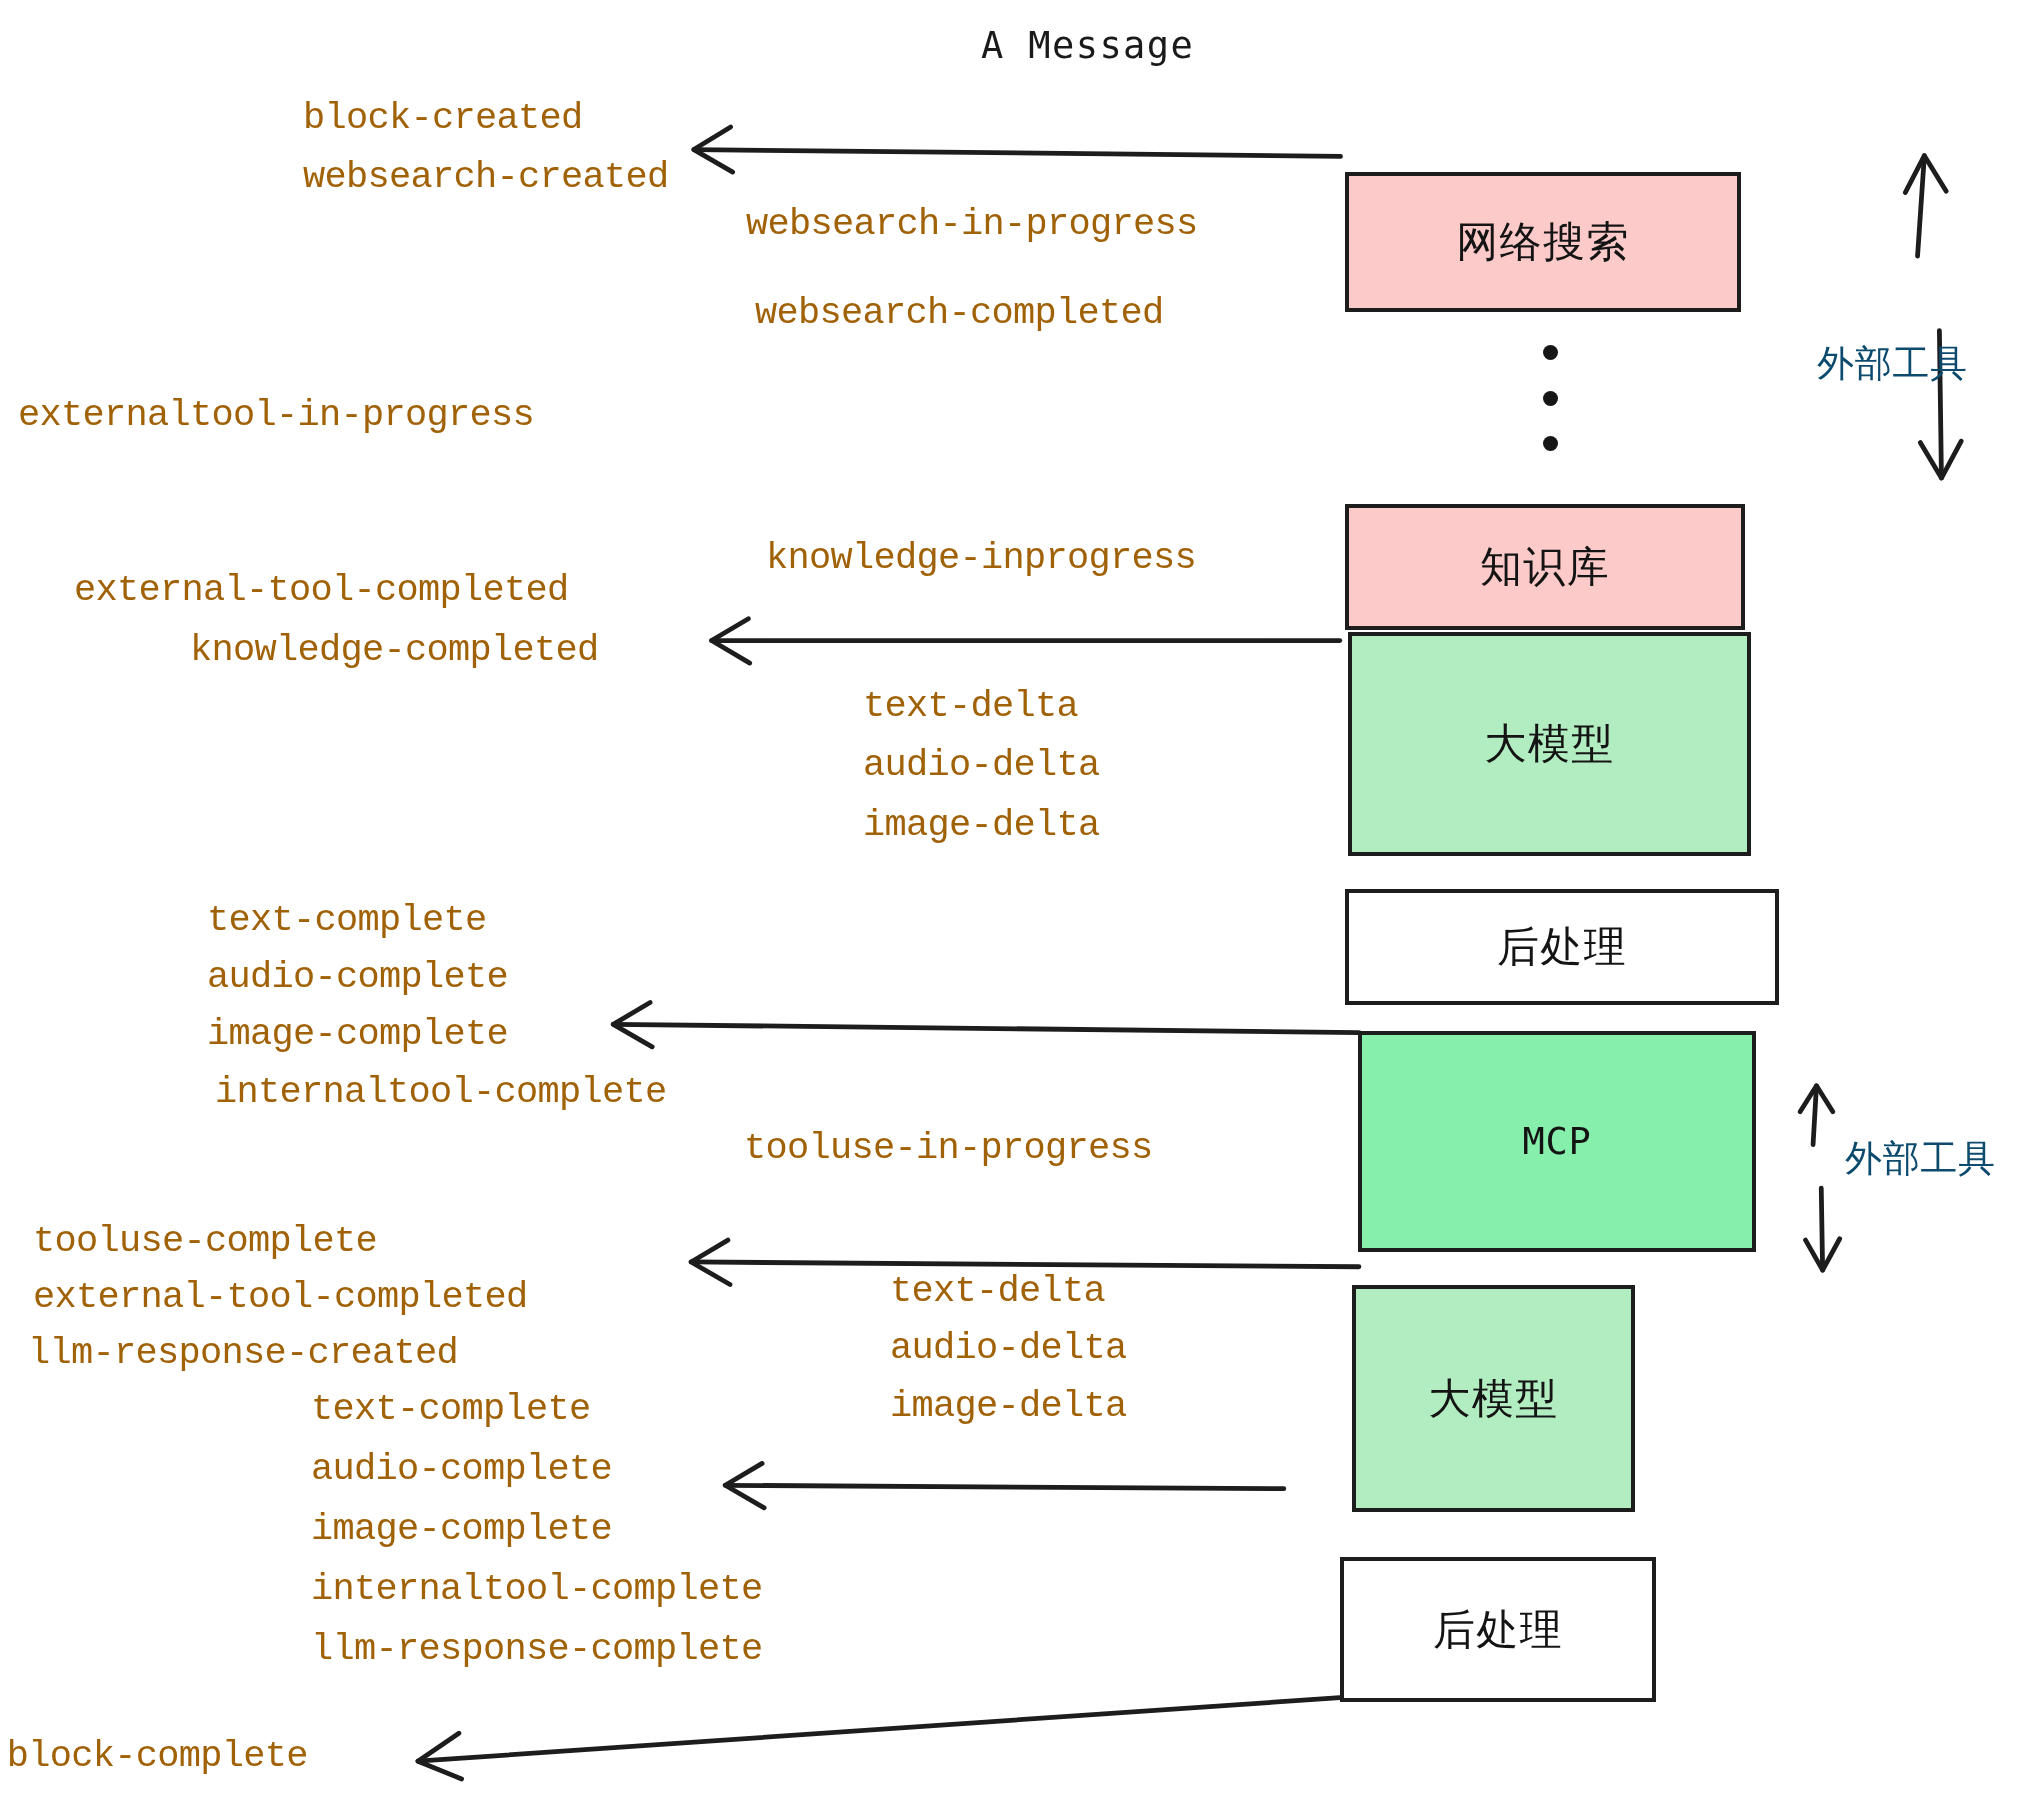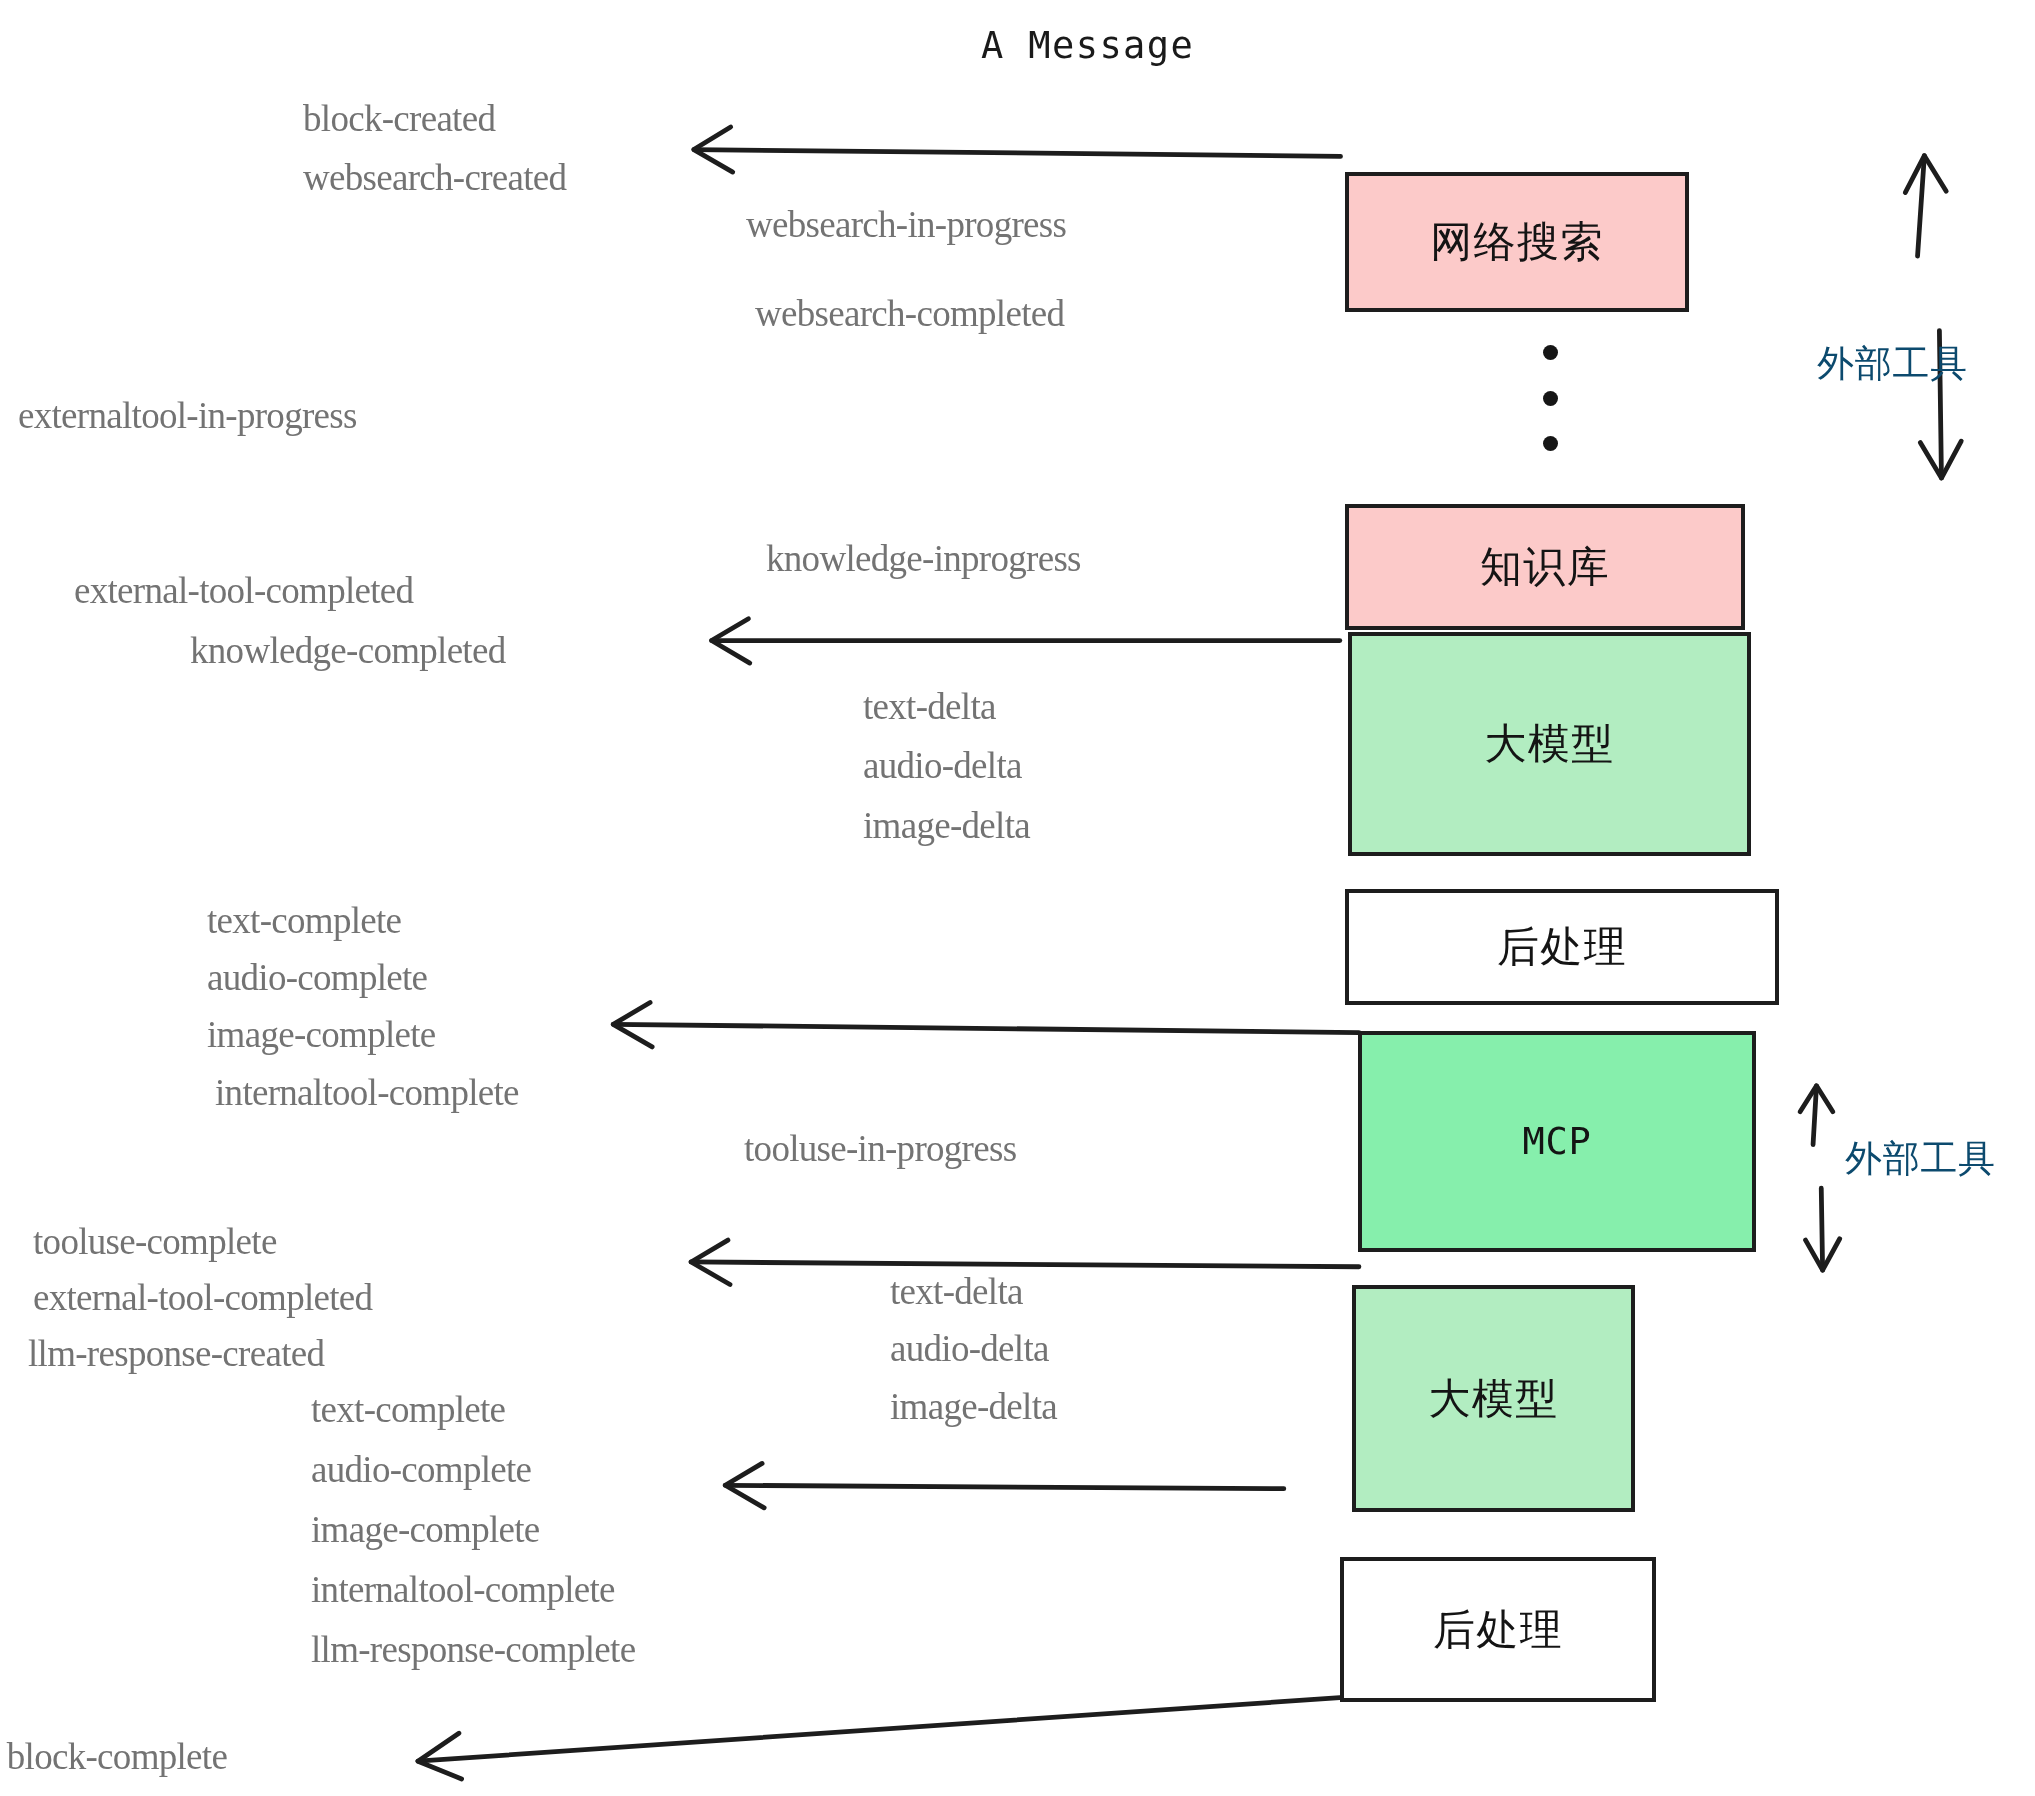--- a/index.html
+++ b/index.html
@@ -6,22 +6,22 @@
   #stage{
     position:relative;
     width:2035px;height:1796px;
     background:#ffffff;
     font-family:"DejaVu Sans Mono", monospace;
     overflow:hidden;
   }
   .lbl{
     position:absolute;
     white-space:nowrap;
-    color:#737373;
-    font-family:Liberation Serif, serif;
+    color:#a16207;
+    font-family:Liberation Mono, monospace;
     font-size:37px;
     line-height:1;
     letter-spacing:-0.7px;
   }
   .title{
     position:absolute;
     white-space:nowrap;
     color:#1a1a1a;
     font-family:"DejaVu Sans Mono", monospace;
     font-size:37px;
@@ -126,21 +126,21 @@
       </g>
     </g>
   </svg>
 
   <div class="dots" style="left:1543px;top:345px;width:15px;height:106px;">
     <i></i>
       <i></i>
       <i></i>
   </div>
 
-  <div class="box" style="left:1345px;top:172px;width:344px;height:140px;background:#fccac9;justify-content:center;">
+  <div class="box" style="left:1345px;top:172px;width:396px;height:140px;background:#fccac9;justify-content:center;">
     <span>网络搜索</span>
   </div>
 
   <div class="box" style="left:1345px;top:504px;width:400px;height:126px;background:#fccac9;">
     <span>知识库</span>
   </div>
 
   <div class="box" style="left:1348px;top:632px;width:403px;height:224px;background:#b2edc1;">
     <span>大模型</span>
   </div>

